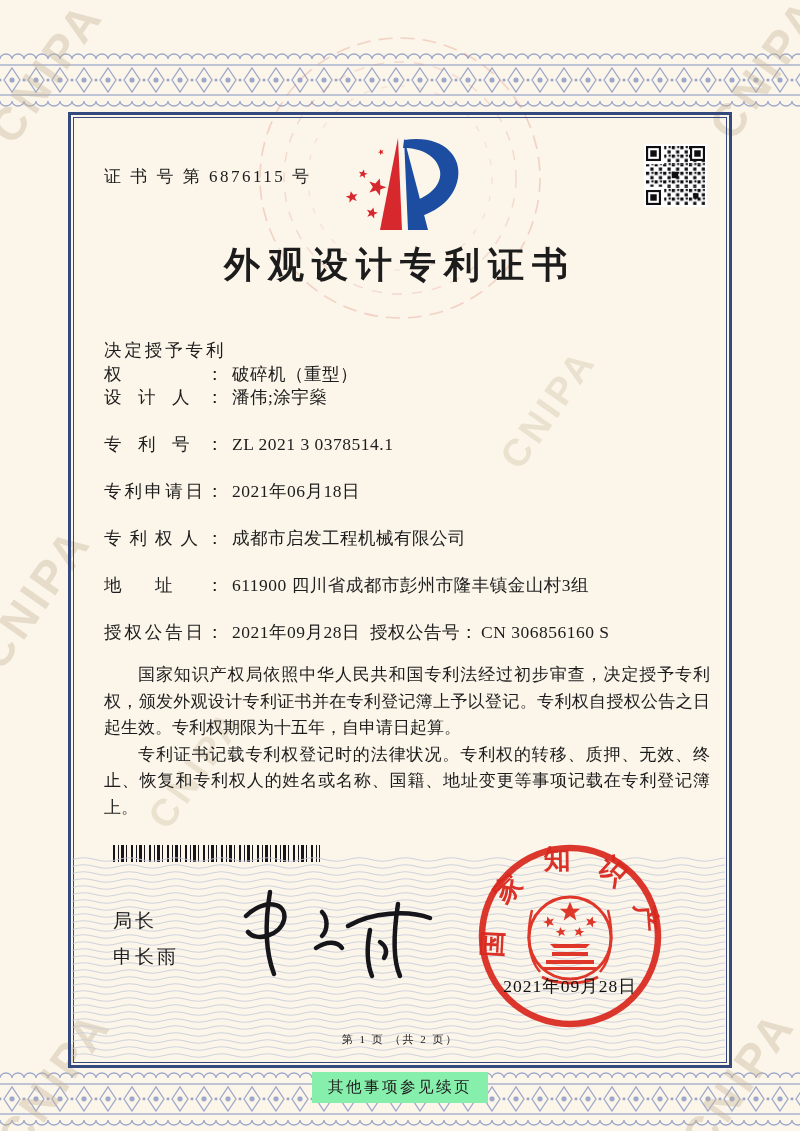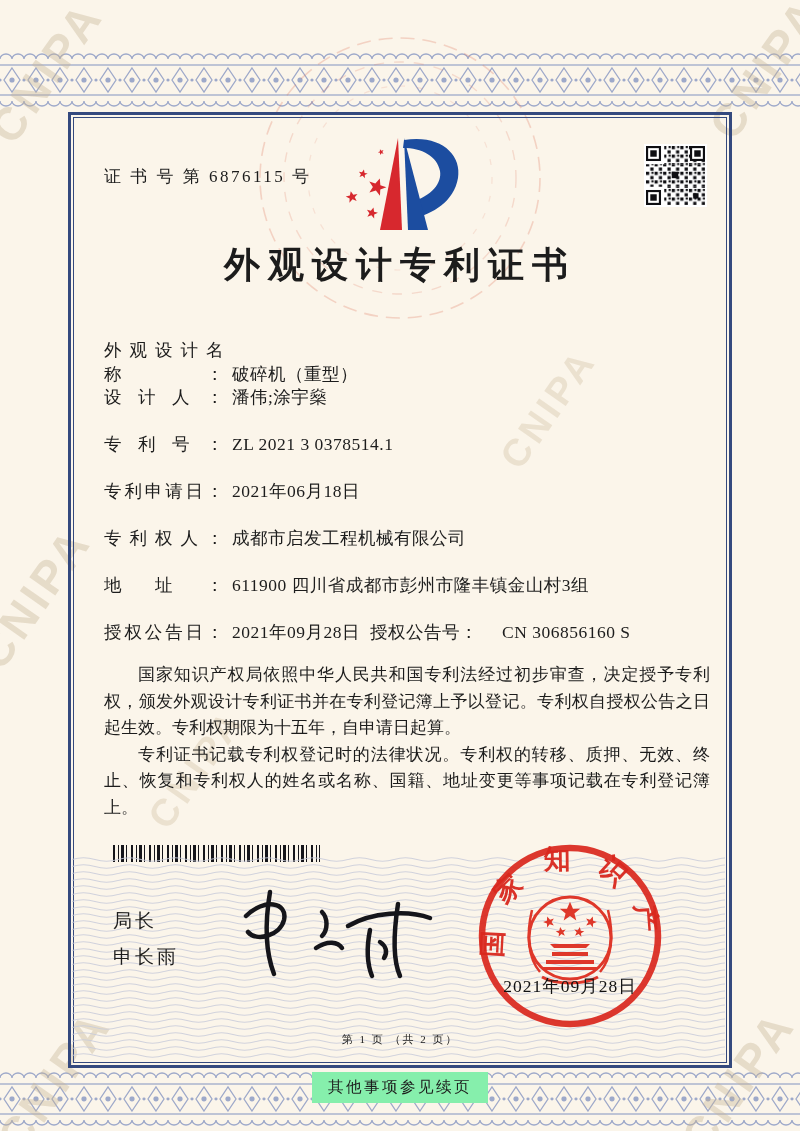--- a/index.html
+++ b/index.html
@@ -23,21 +23,21 @@
          font-weight:bold;letter-spacing:8px;}
   .qr{position:absolute;left:644px;top:144px;width:63px;height:63px;background:#fff;padding:2px;box-sizing:border-box;}
   .logo{position:absolute;left:332px;top:130px;width:140px;height:106px;}
   .rosette{position:absolute;left:252px;top:30px;width:296px;height:296px;pointer-events:none;}
   
   .fields{position:absolute;left:104px;top:338px;width:606px;}
   .frow{height:47px;font-size:17.5px;letter-spacing:0.5px;position:relative;}
   .flabel{display:inline-block;width:120px;text-align:justify;text-align-last:justify;}
   .fvalue{margin-left:8px;}
   .grant2{position:absolute;left:266px;top:0;}
-  .grant2 .fvalue{margin-left:24px;}
+  .grant2 .fvalue{margin-left:3px;}
   
   .bodytext{position:absolute;left:104px;top:662px;width:606px;font-size:17px;line-height:26.5px;
             text-align:justify;}
   .bodytext p{margin:0;text-indent:2em;}
   
   .barcode{position:absolute;left:113px;top:845px;width:207px;height:17px;
     background:repeating-linear-gradient(90deg,#15151a 0 2px,transparent 2px 5px,#15151a 5px 6px,
       transparent 6px 8px,#15151a 8px 11px,transparent 11px 13px,#15151a 13px 14px,transparent 14px 18px);}
   
   .waves{position:absolute;left:72px;top:856px;width:653px;height:203px;}
@@ -144,21 +144,21 @@
         <rect x="24" y="24" width="6" height="6"></rect>
         <rect x="44" y="44" width="5" height="5"></rect>
       </g>
     </svg>
   </div>
 
   <div class="title">外观设计专利证书</div>
 
   <div class="fields">
     <div class="frow">
-      <span class="flabel">外观设计名称：</span><span class="fvalue">破碎机（重型）</span>
+      <span class="flabel">决定授予专利权：</span><span class="fvalue">破碎机（重型）</span>
     </div>
     <div class="frow">
       <span class="flabel">设计人：</span><span class="fvalue">潘伟;涂宇燊</span>
     </div>
     <div class="frow">
       <span class="flabel">专利号：</span><span class="fvalue">ZL 2021 3 0378514.1</span>
     </div>
     <div class="frow">
       <span class="flabel">专利申请日：</span><span class="fvalue">2021年06月18日</span>
     </div>

